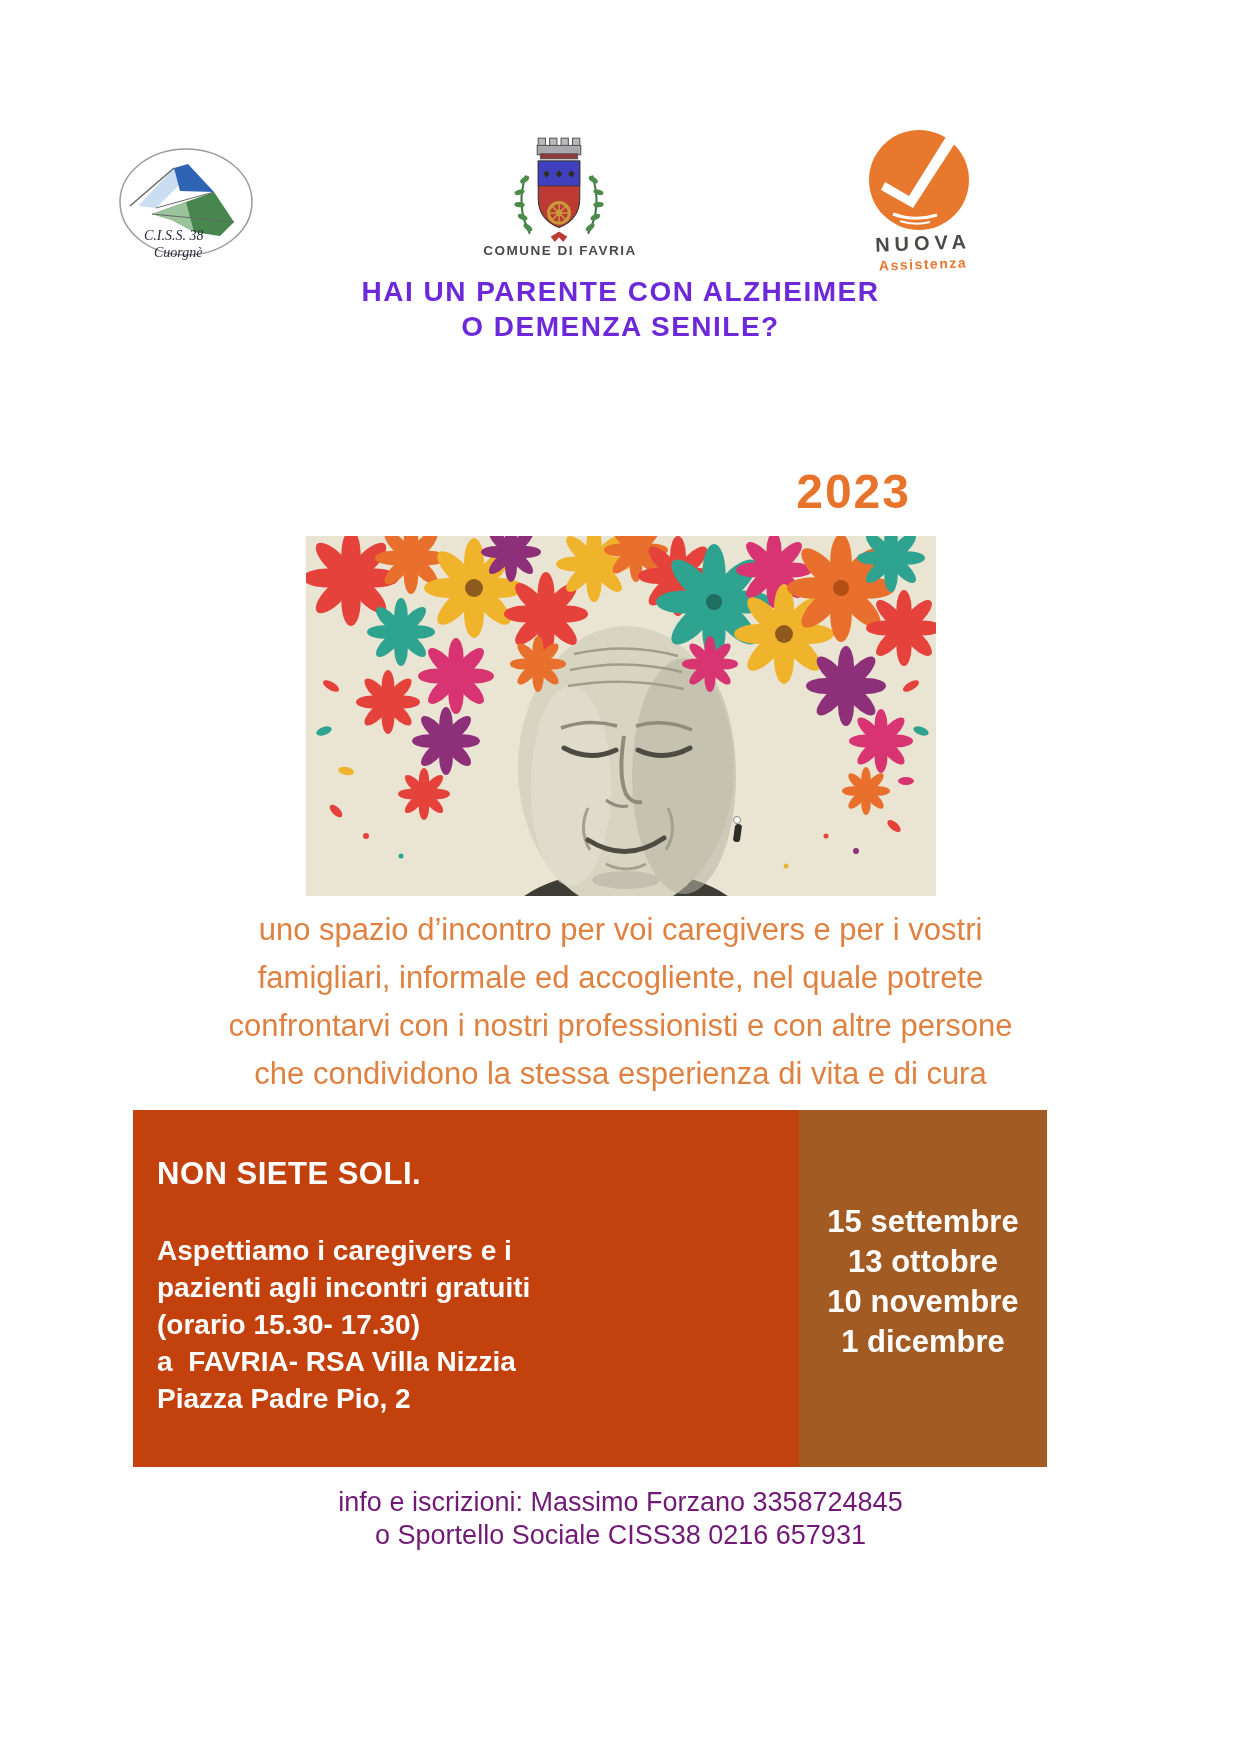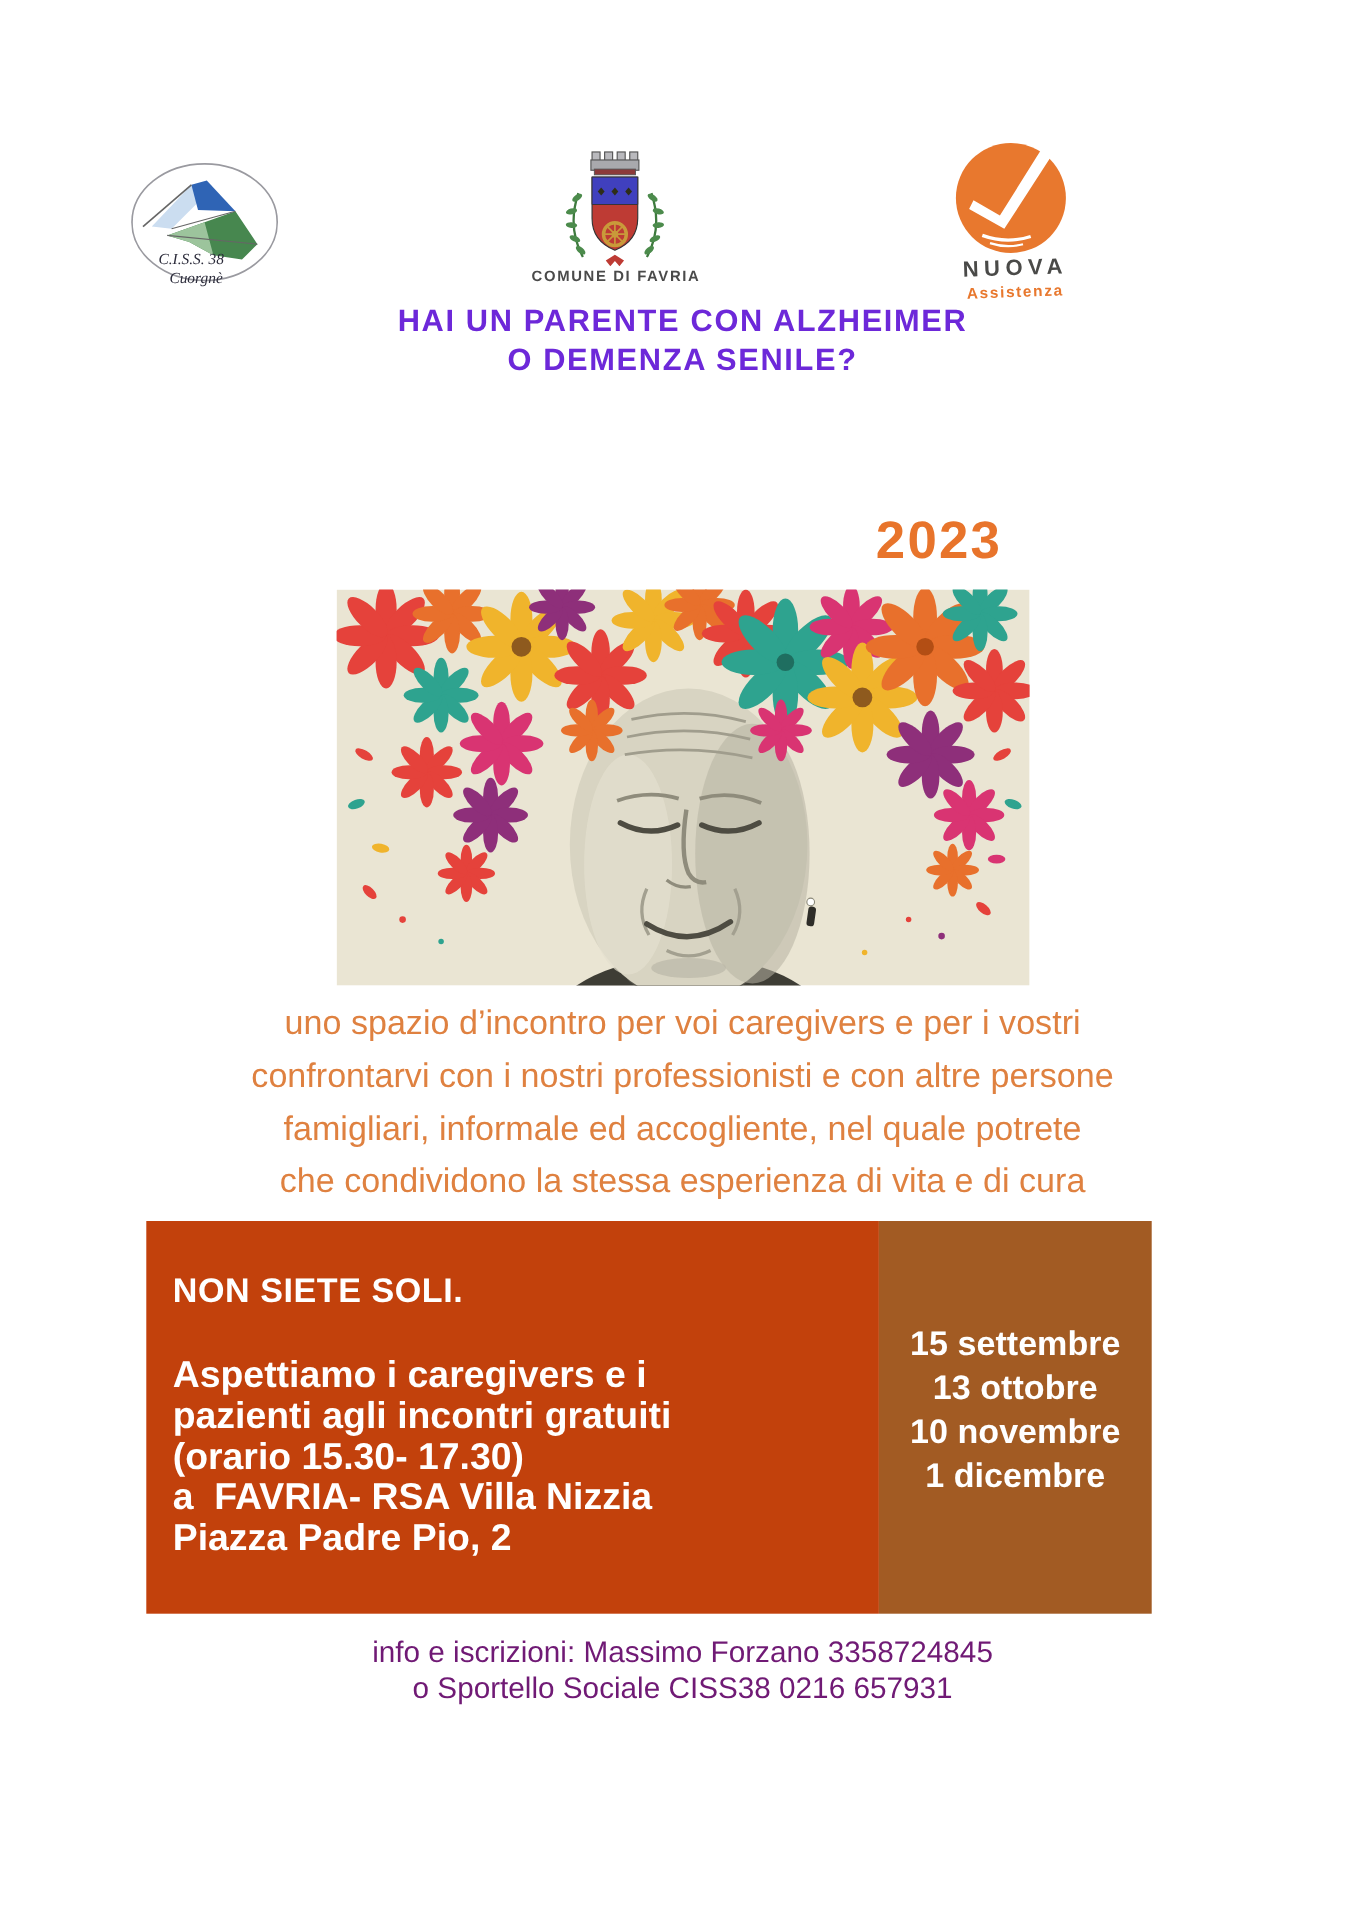--- a/index.html
+++ b/index.html
@@ -30,21 +30,21 @@
   
   .hero{position:absolute;left:306px;top:536px;width:630px;height:360px;}
 
   
   .intro{position:absolute;top:906px;left:70px;width:1101px;text-align:center;
          color:#DF8140;font-size:31px;line-height:48px;}
 
   
   .box-orange{position:absolute;left:133px;top:1110px;width:666px;height:357px;background:#c2410c;color:#fff;}
   .box-heading{margin:46px 0 0 24px;font-size:31px;font-weight:bold;letter-spacing:0.5px;}
-  .box-lines{margin:40px 0 0 24px;font-size:34px;font-weight:bold;line-height:37px;}
+  .box-lines{margin:40px 0 0 24px;font-size:28px;font-weight:bold;line-height:37px;}
   .box-lines div{white-space:pre-wrap;}
   .box-brown{position:absolute;left:799px;top:1110px;width:248px;height:357px;background:#A25B23;color:#fff;}
   .dates{margin-top:92px;text-align:center;font-size:31px;font-weight:bold;line-height:40px;}
 
   
   .footer{position:absolute;top:1486px;left:0;width:100%;text-align:center;
           color:#701a75;font-size:27px;line-height:33px;}
 </style>
 </head>
 <body>
@@ -207,22 +207,22 @@
       <circle cx="60" cy="300" r="3" fill="#E5423B"></circle>
       <circle cx="95" cy="320" r="2.5" fill="#2EA38F"></circle>
       <circle cx="550" cy="315" r="3" fill="#8E2F7A"></circle>
       <circle cx="520" cy="300" r="2.5" fill="#E5423B"></circle>
       <circle cx="480" cy="330" r="2.5" fill="#F0B42C"></circle>
     </g>
   </svg>
 
   <div class="intro">
       <div>uno spazio d’incontro per voi caregivers e per i vostri</div>
+      <div>famigliari, informale ed accogliente, nel quale potrete</div>
       <div>confrontarvi con i nostri professionisti e con altre persone</div>
-      <div>famigliari, informale ed accogliente, nel quale potrete</div>
       <div>che condividono la stessa esperienza di vita e di cura</div>
     </div>
 
   <div class="box-orange">
     <div class="box-heading">NON SIETE SOLI.</div>
     <div class="box-lines">
         <div>Aspettiamo i caregivers e i</div>
         <div>pazienti agli incontri gratuiti</div>
         <div>(orario 15.30- 17.30)</div>
         <div>a  FAVRIA- RSA Villa Nizzia</div>

